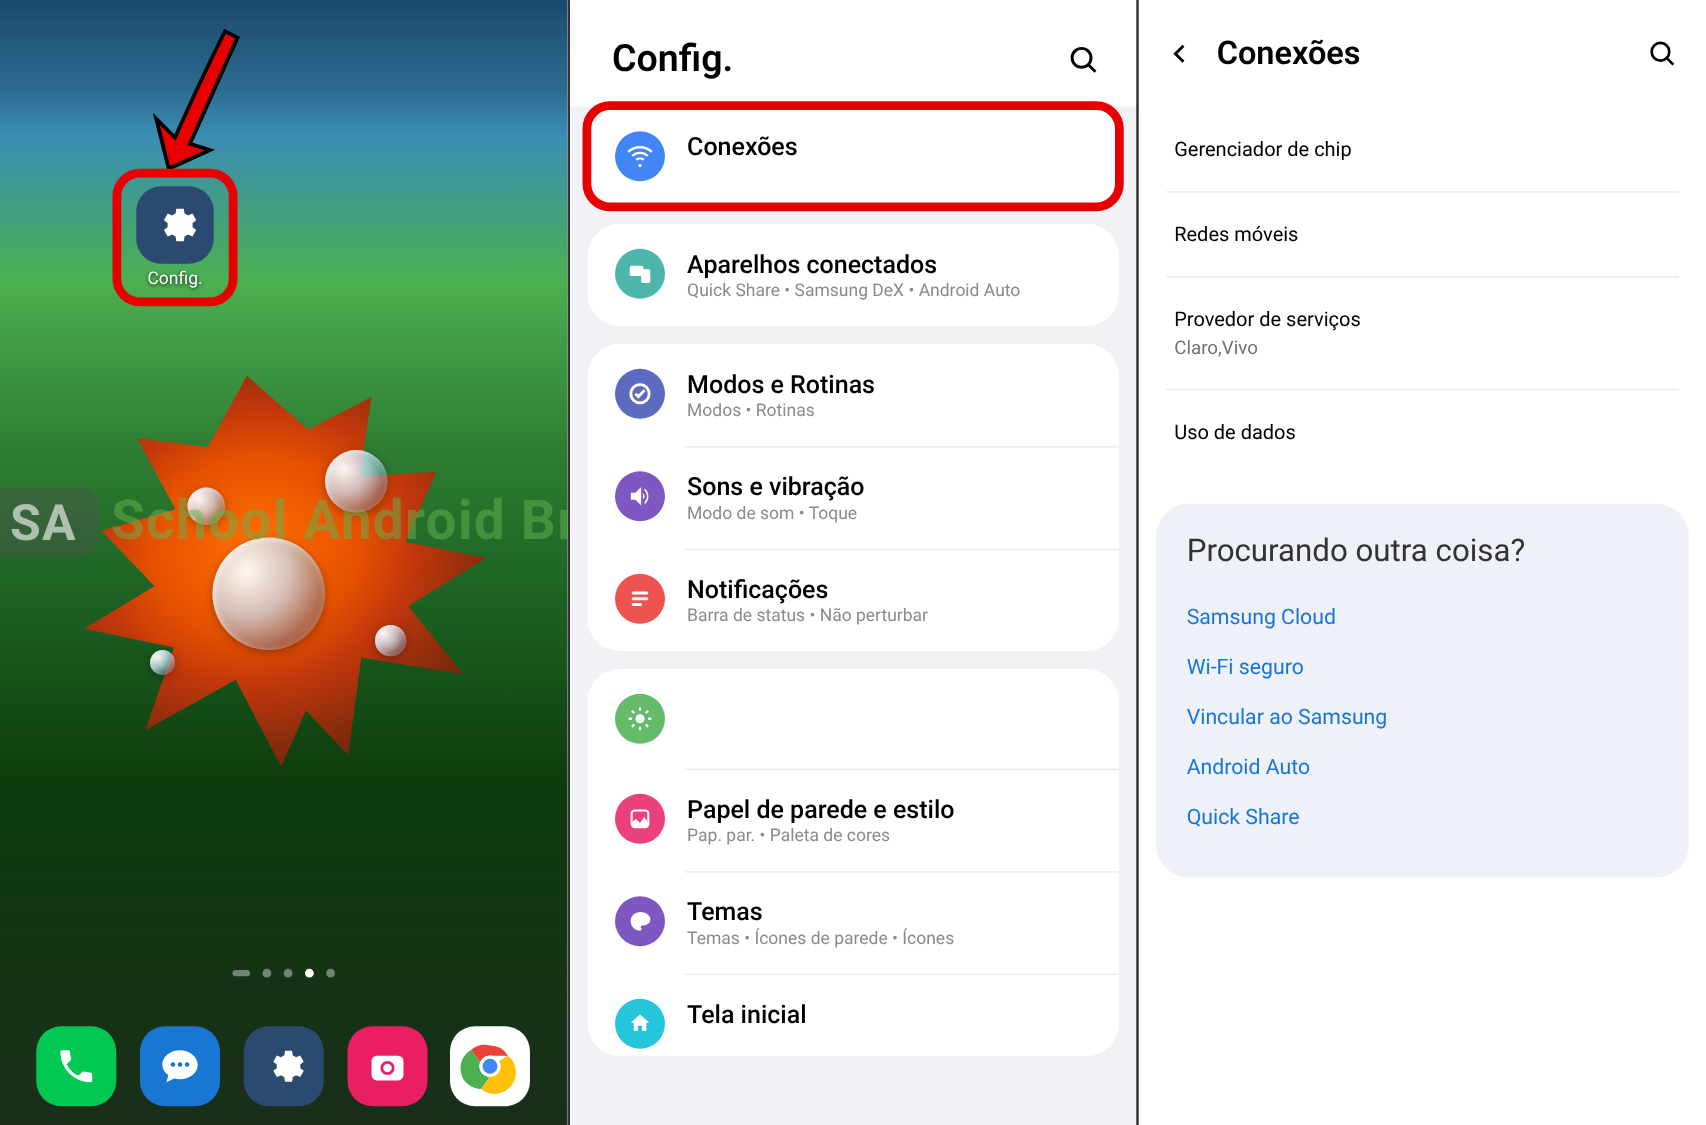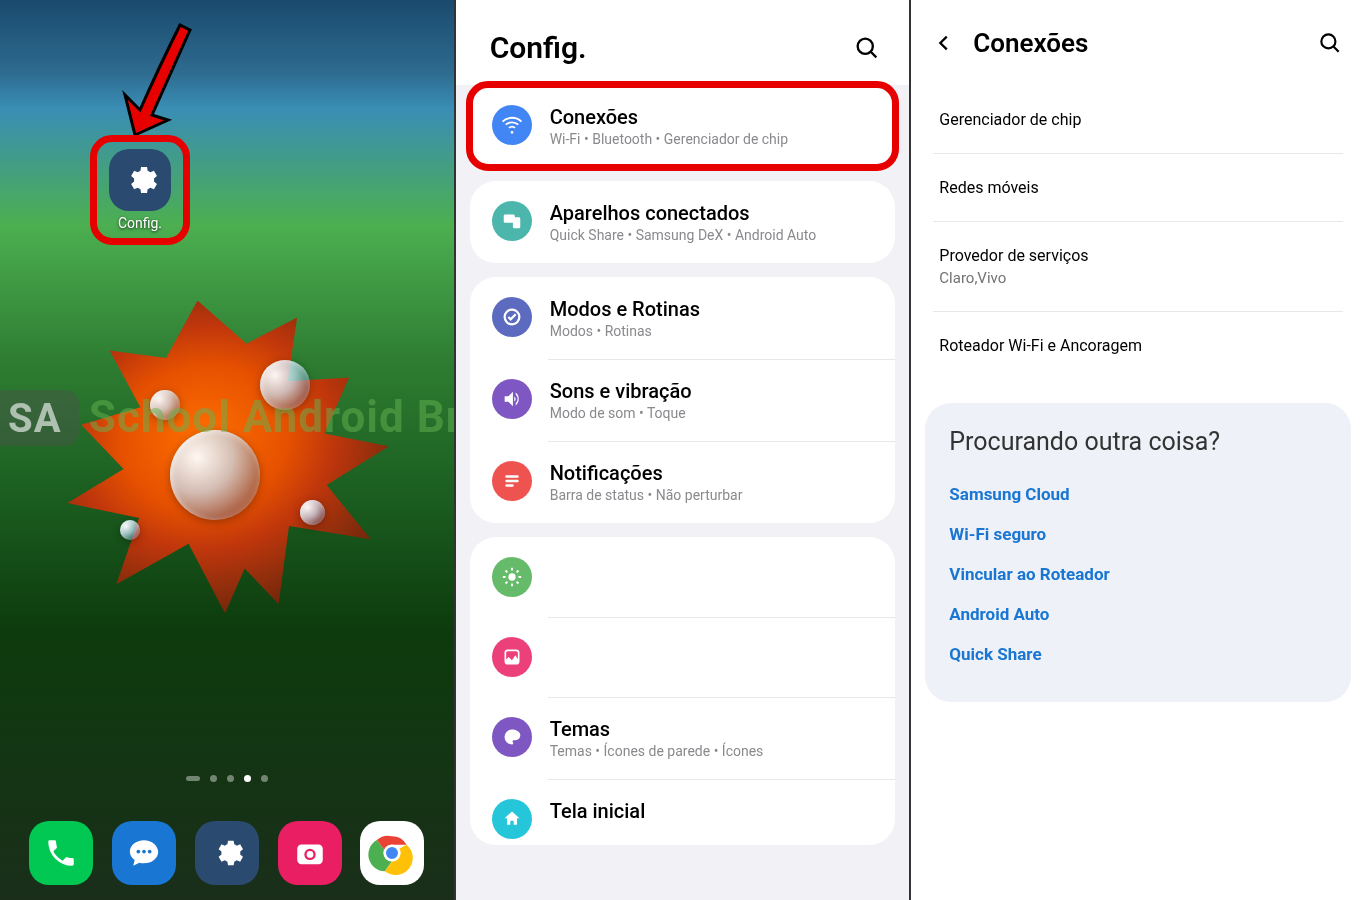--- a/index.html
+++ b/index.html
@@ -200,21 +200,21 @@
   pointer-events: none;
 }
 .suggest-card {
   margin: 24px 14px 0 14px;
   background: #eef1f7;
   border-radius: 26px;
   padding: 24px 24px 28px 24px;
 }
 .suggest-title { font-size: 25px; color: #333; margin-bottom: 18px; }
 .suggest-link {
-  font-size: 17px; color: #1976d2; font-weight: 700;
+  font-size: 17px; color: #1976d2; font-weight: 400;
   padding: 10px 0;
 }
 
 svg { display: block; }
 </style>
 </head>
 <body>
 
 <div class="panel panel1">
   <div class="home-bg"></div>
@@ -303,21 +303,20 @@
   <div class="highlight-wrap">
     <div class="settings-card">
       <div class="setting-row">
         <div class="setting-icon si-wifi">
           <svg width="22" height="22" viewBox="0 0 24 24" fill="#fff">
               <path d="M12 18.5a1.5 1.5 0 100 3 1.5 1.5 0 000-3zm-4-4a6 6 0 018 0l-1.4 1.4a4 4 0 00-5.2 0zM4.5 11a11 11 0 0115 0l-1.4 1.4a9 9 0 00-12.2 0zM1 7.5a16 16 0 0122 0L21.6 9a14 14 0 00-19.2 0z"></path>
             </svg>
         </div>
         <div class="setting-text">
           <div class="setting-title">Conexões</div>
-          <div class="setting-sub">Wi-Fi • Bluetooth • Gerenciador de chip</div>
         </div>
       </div>
     </div>
     <div class="red-box"></div>
   </div>
 
   <div class="settings-card">
     <div class="setting-row">
       <div class="setting-icon si-devices">
         <svg width="22" height="22" viewBox="0 0 24 24" fill="#fff">
@@ -389,20 +388,24 @@
           </svg>
       </div>
     </div>
     <div class="setting-row">
       <div class="setting-icon si-wall">
         <svg width="20" height="20" viewBox="0 0 24 24" fill="#fff">
             <rect x="4" y="4" width="16" height="16" rx="3" fill="none" stroke="#fff" stroke-width="2"></rect>
             <path d="M4 16l4-4 4 4 4-6 4 6v2a2 2 0 01-2 2H6a2 2 0 01-2-2z"></path>
           </svg>
       </div>
+      <div class="setting-text">
+        <div class="setting-title">Papel de parede e estilo</div>
+        <div class="setting-sub">Pap. par. • Paleta de cores</div>
+      </div>
     </div>
     <div class="setting-row">
       <div class="setting-icon si-theme">
         <svg width="20" height="20" viewBox="0 0 24 24" fill="#fff">
             <path d="M12 3a9 9 0 00-9 9 9 9 0 009 9c1 0 1.5-.7 1.5-1.5 0-.4-.2-.8-.4-1-.3-.3-.4-.7-.4-1 0-.8.7-1.5 1.5-1.5H16a6 6 0 006-6c0-4-4.5-7-10-7z"></path>
           </svg>
       </div>
       <div class="setting-text">
         <div class="setting-title">Temas</div>
         <div class="setting-sub">Temas • Ícones de parede • Ícones</div>
@@ -442,26 +445,26 @@
       <div class="conn-title">Gerenciador de chip</div>
     </div>
     <div class="conn-row">
       <div class="conn-title">Redes móveis</div>
     </div>
     <div class="conn-row">
       <div class="conn-title">Provedor de serviços</div>
       <div class="conn-sub">Claro,Vivo</div>
     </div>
     <div class="conn-row">
-      <div class="conn-title">Roteador Wi-Fi e Ancoragem</div>
+      <div class="conn-title">Uso de dados</div>
     </div>
   </div>
 
 
   <div class="suggest-card">
     <div class="suggest-title">Procurando outra coisa?</div>
     <div class="suggest-link">Samsung Cloud</div>
     <div class="suggest-link">Wi-Fi seguro</div>
-    <div class="suggest-link">Vincular ao Roteador</div>
+    <div class="suggest-link">Vincular ao Samsung</div>
     <div class="suggest-link">Android Auto</div>
     <div class="suggest-link">Quick Share</div>
   </div>
 </div>
 
 </body></html>

